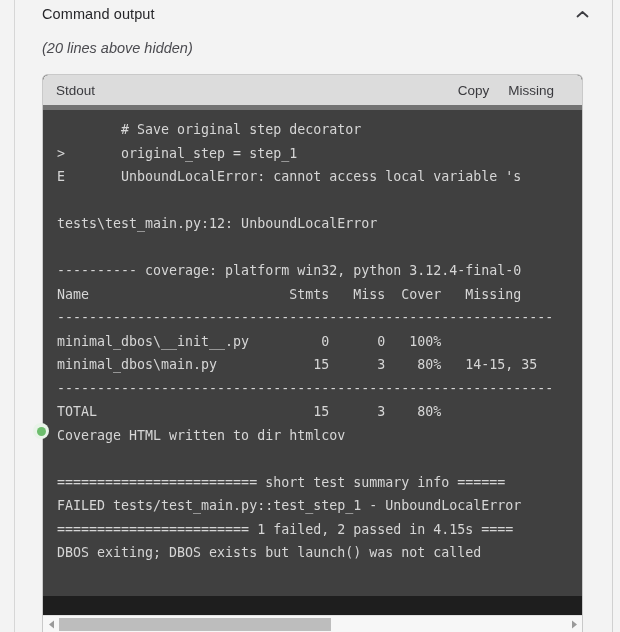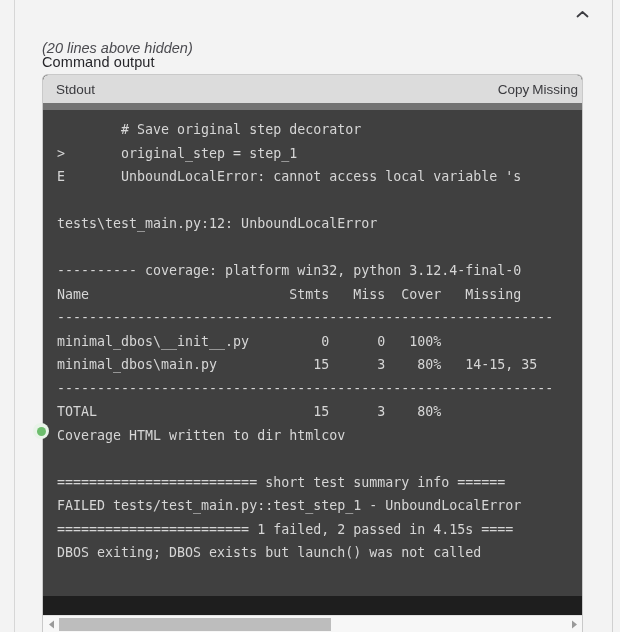--- a/index.html
+++ b/index.html
@@ -48,21 +48,20 @@
     display: flex;
     align-items: center;
   }
   .panel-title {
     position: absolute;
     left: 27px;
     top: 6px;
     font-size: 14.5px;
     color: #26262a;
     letter-spacing: .1px;
-    margin-top: 48px;
   }
   .collapse-btn {
     position: absolute;
     right: 20px;
     top: 4px;
     width: 20px;
     height: 20px;
     display: flex;
     align-items: center;
     justify-content: center;
@@ -96,33 +95,33 @@
   }
 
   .code-toolbar {
     position: relative;
     height: 35px;
     background: #dcdcdc;
     border-top-left-radius: 5px;
     border-top-right-radius: 5px;
     display: flex;
     align-items: center;
-    border-bottom: 7px solid #737373;
+    border-bottom: 5px solid #737373;
   }
   .toolbar-label {
     margin-left: 13px;
     font-size: 13.5px;
     color: #3a3a3e;
   }
   .toolbar-actions {
     margin-left: auto;
     display: flex;
     align-items: center;
-    gap: 3px;
-    margin-right: 4px;
+    gap: 19px;
+    margin-right: 28px;
     justify-content: space-between;
   }
   .toolbar-action {
     font-size: 13.5px;
     color: #3a3a3e;
     cursor: pointer;
   }
 
   
   .code-body {

